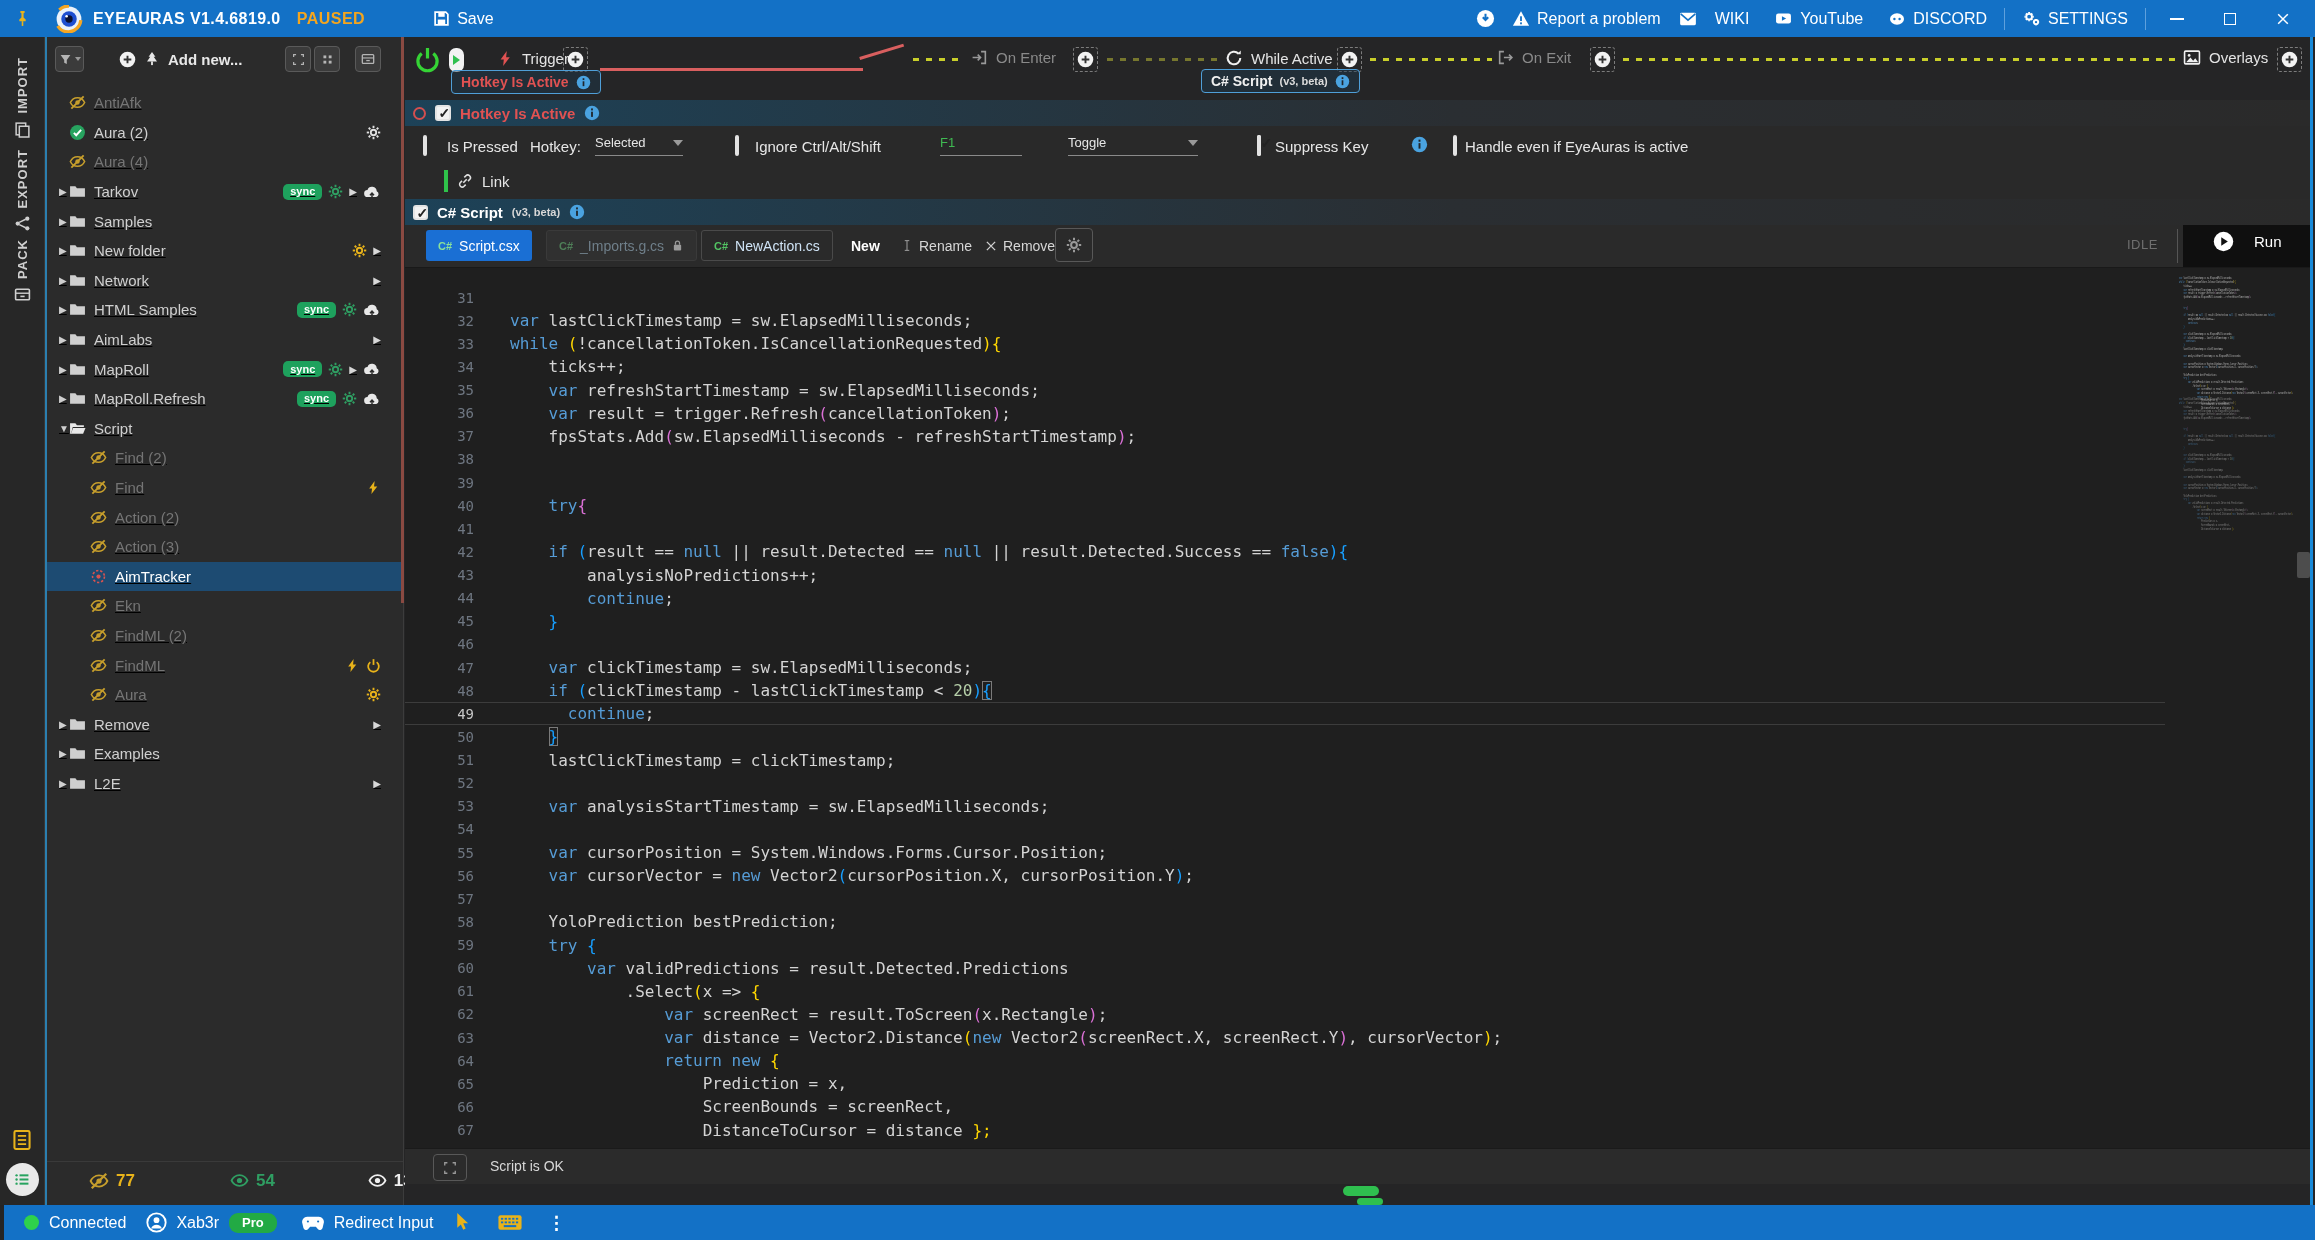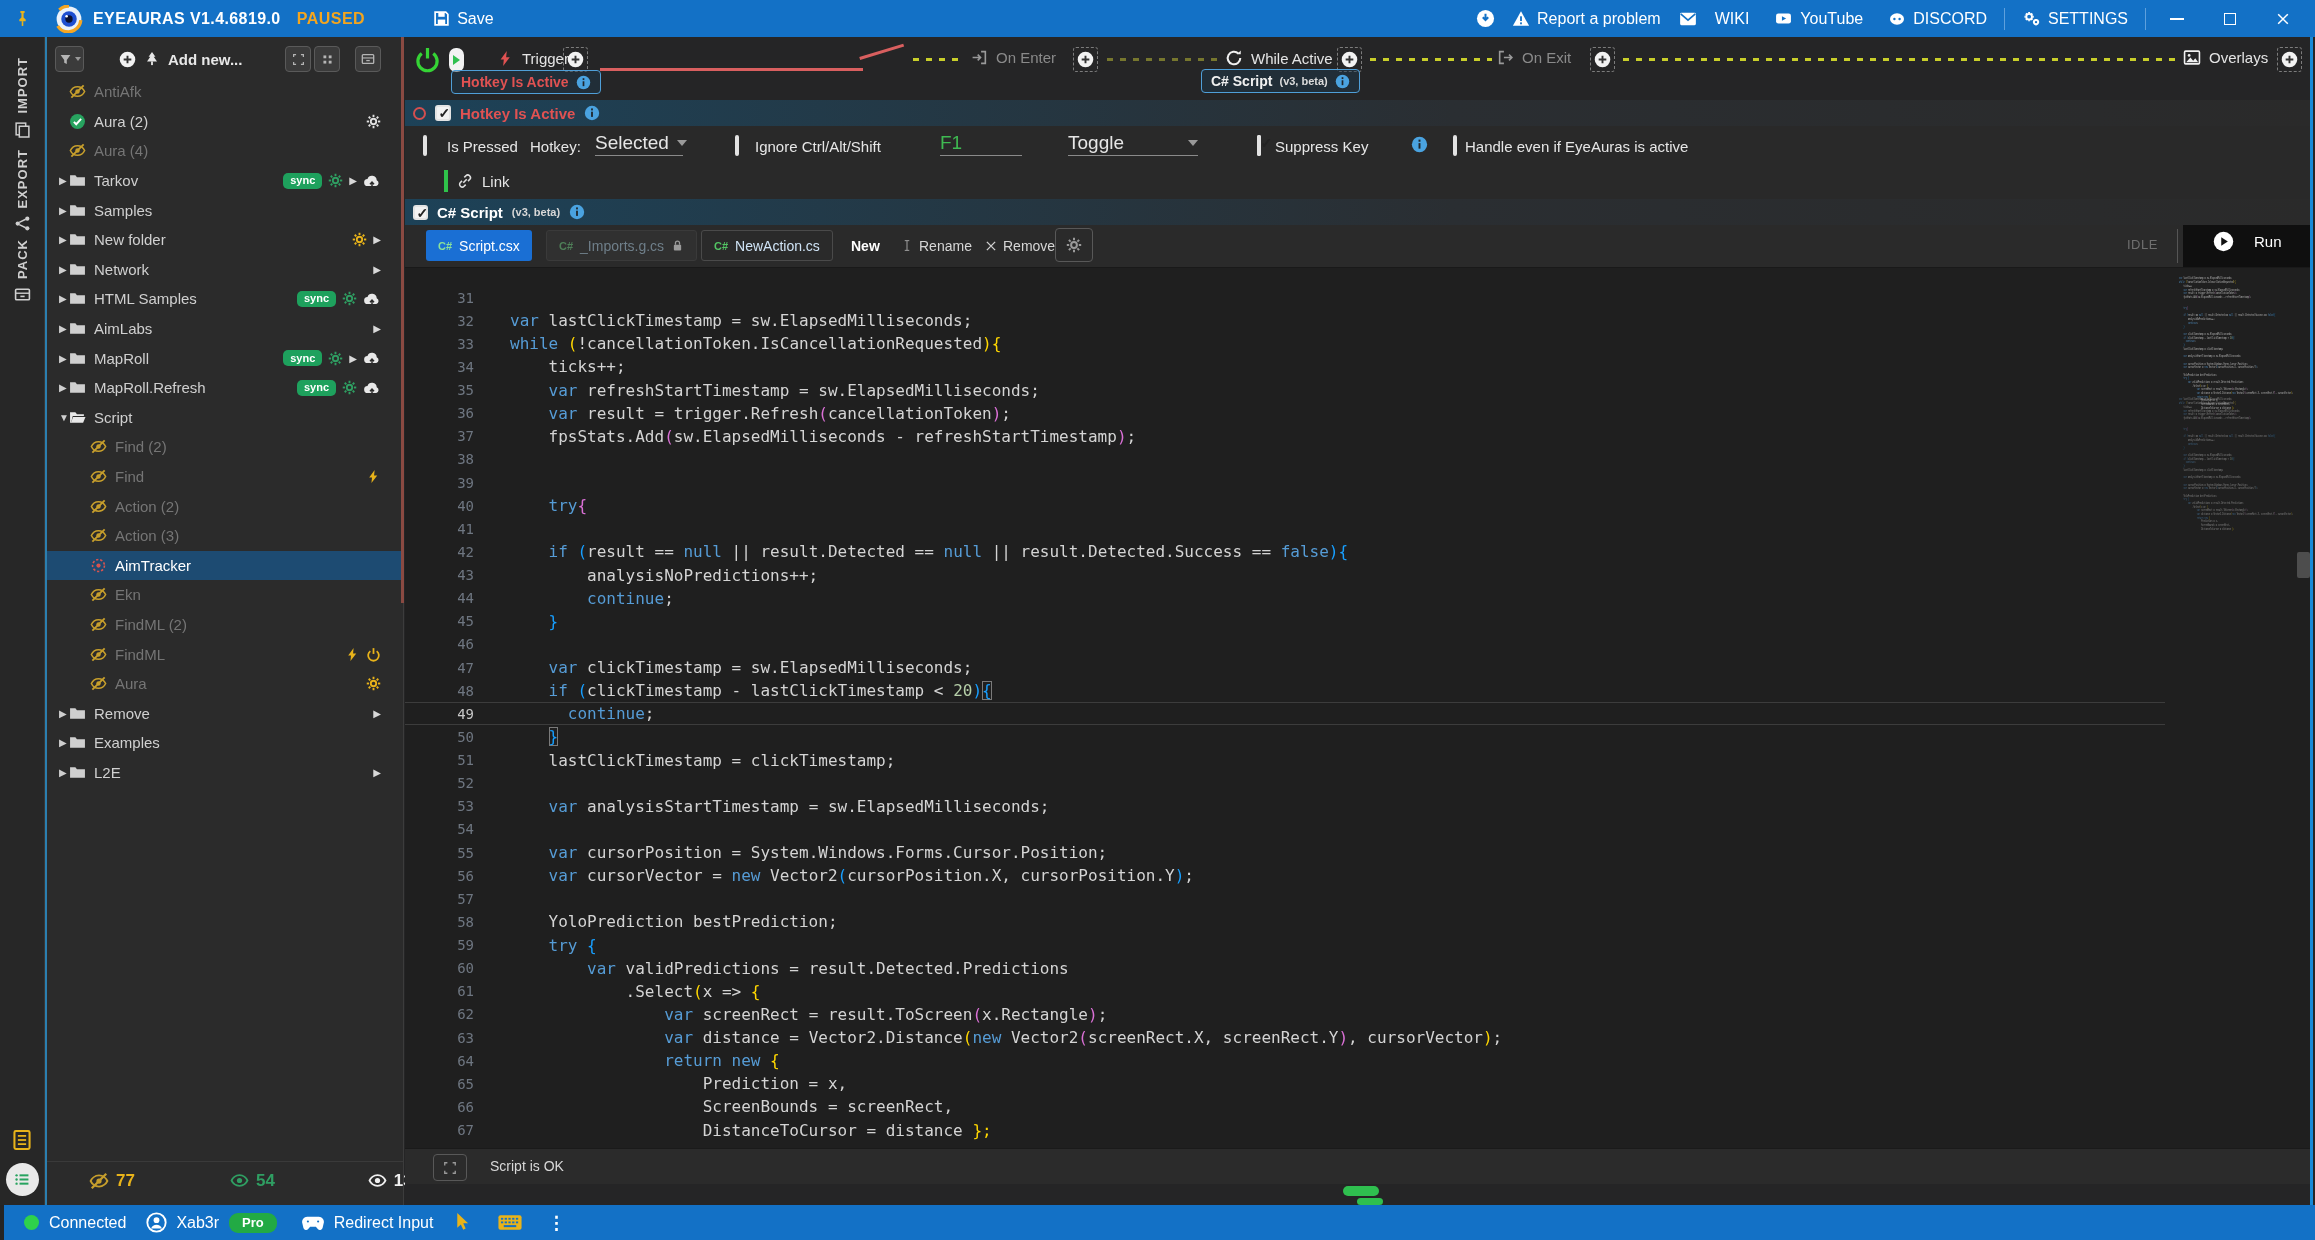--- a/index.html
+++ b/index.html
@@ -32,21 +32,21 @@
   #splitter-red { position:absolute; left:401px; top:37px; width:3px; height:566px; background:#8a4a42; }
 
   
   #sidebar { position:absolute; left:47px; top:37px; width:357px; height:1168px; background:#2b2b2b;
     border-right:1px solid #3c3c3c; }
   #sb-toolbar { position:absolute; left:0; top:9px; width:100%; height:28px; }
   .sb-btn { position:absolute; height:26px; border:1px solid #5a5a5a; border-radius:4px; background:#3b3b3b;
     display:flex; align-items:center; justify-content:center; gap:2px; color:#b5b5b5; }
   #addnew { position:absolute; left:72px; top:0; height:26px; display:flex; align-items:center; gap:8px;
     color:#e8e8e8; font-size:15px; font-weight:bold; }
-  #tree { position:absolute; left:0; top:40px; width:100%; }
+  #tree { position:absolute; left:0; top:51px; width:100%;text-decoration:underline; }
   .trow { position:relative; height:29.6px; display:flex; align-items:center; font-size:15px; color:#d0d0d0;
     padding-right:22px; }
   .trow .lbl { margin-left:8px; white-space:nowrap; }
   .trow.dim .lbl { color:#757575; }
   .trow .arrow { width:10px; font-size:10px; color:#cfcfcf; margin-left:12px; }
   .trow .noarrow { width:10px; margin-left:12px; }
   .trow.child .noarrow { width:31px; }
   .trow .spacer { flex:1; }
   .trow.sel { background:#1d4b72; }
   .trow.sel .lbl { color:#fff; }
@@ -82,21 +82,21 @@
   #hk-header { position:absolute; left:0; top:63px; width:1905px; height:26px;
     background:linear-gradient(90deg,#1d4258,#2a2e32 55%,#2a2a2a); display:flex; align-items:center; gap:9px; padding-left:8px; }
   #hk-title { color:#e05252; font-weight:bold; font-size:15px; }
   #hk-body { position:absolute; left:0; top:89px; width:1905px; height:73px; background:#292929; }
   .cb { width:16px; height:16px; border:2px solid #e3e3e3; border-radius:3px; background:transparent; position:relative; }
   .cb.on { background:#f2f2f2; }
   .cb.on::after { content:"✓"; position:absolute; left:1.5px; top:-2px; color:#222; font-size:14px; font-weight:bold; }
   .ring { width:13px; height:13px; border:2.5px solid #d34f4f; border-radius:50%; }
   .hk-lbl { position:absolute; top:12px; color:#e6e6e6; font-size:15px; white-space:nowrap; }
   .uline { position:absolute; top:4px; border-bottom:1px solid #8a8a8a; height:26px; display:flex;
-    align-items:center; justify-content:space-between; font-size:19px; color:#e6e6e6; }
+    align-items:center; justify-content:space-between; font-size:13px; color:#e6e6e6; }
   .caret { width:0; height:0; border-left:5px solid transparent; border-right:5px solid transparent;
     border-top:6px solid #9a9a9a; margin-left:8px; }
   #link-row { position:absolute; left:0; top:131px; display:flex; align-items:center; gap:9px;padding-left:32px; }
   #link-bar { width:4px; height:22px; background:#2fc24a; }
 
   
   #cs-header { position:absolute; left:0; top:162px; width:1905px; height:26px;
     background:linear-gradient(90deg,#1d4258,#2a2e32 55%,#2a2a2a); display:flex; align-items:center; gap:9px; padding-left:8px; }
   #cs-title { color:#fff; font-weight:bold; font-size:15px; }
   .ver-sm { color:#d8d8d8; font-size:11px; font-weight:bold; }

